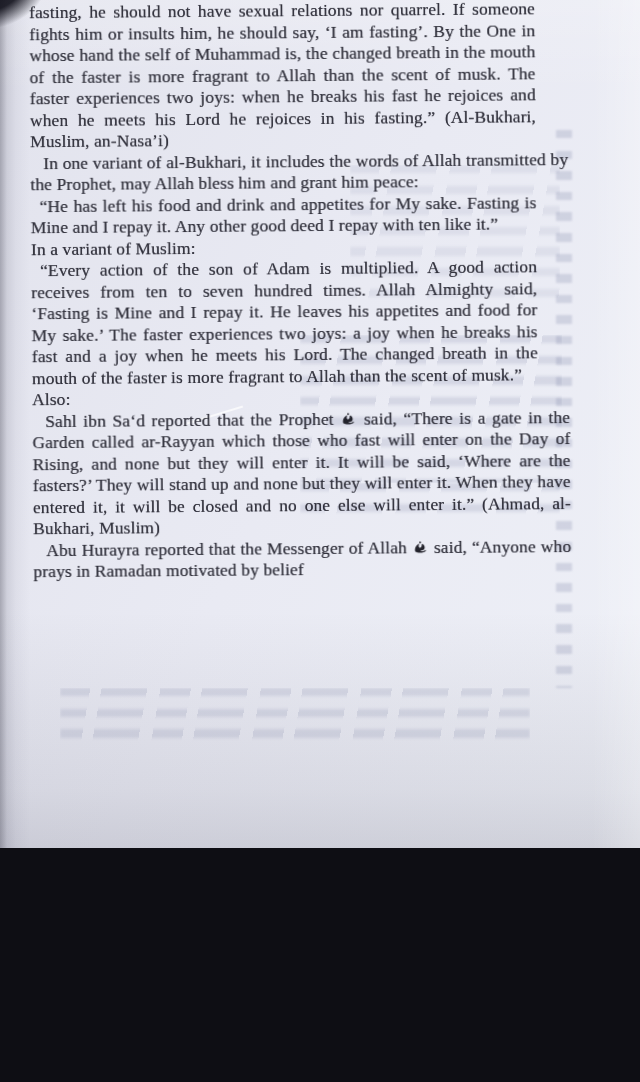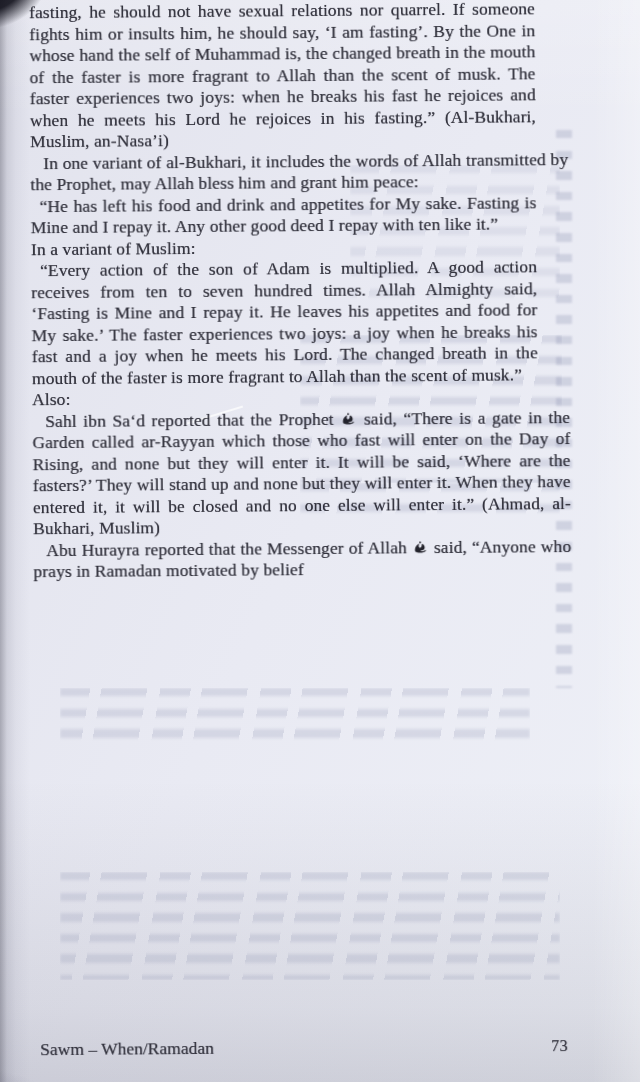--- a/index.html
+++ b/index.html
@@ -1,17 +1,17 @@
 <!DOCTYPE html>
 <html><head>
 <meta charset="utf-8">
 <style>
   html,body{margin:0;padding:0;background:#0e0e14;}
   .photo{
-    position:relative;width:640px;height:1082px;overflow:hidden;
+    position:relative;width:640px;height:848px;overflow:hidden;
     background:#e7e8f1;
   }
   
   .page-bg{
     position:absolute;inset:0;
     background:
       radial-gradient(ellipse 95px 75px at -20px -24px, rgba(16,16,26,.97) 0%, rgba(16,16,26,.9) 48%, rgba(16,16,26,0) 72%),
       radial-gradient(ellipse 130px 60px at -30px 1110px, rgba(40,40,62,.20) 0%, rgba(40,40,62,0) 70%),
       linear-gradient(to right, rgba(44,44,60,.34) 0px, rgba(95,95,115,.17) 7px, rgba(120,120,142,.08) 16px, rgba(0,0,0,0) 30px),
       linear-gradient(to left, rgba(255,255,255,.26) 0px, rgba(255,255,255,0) 48px),

